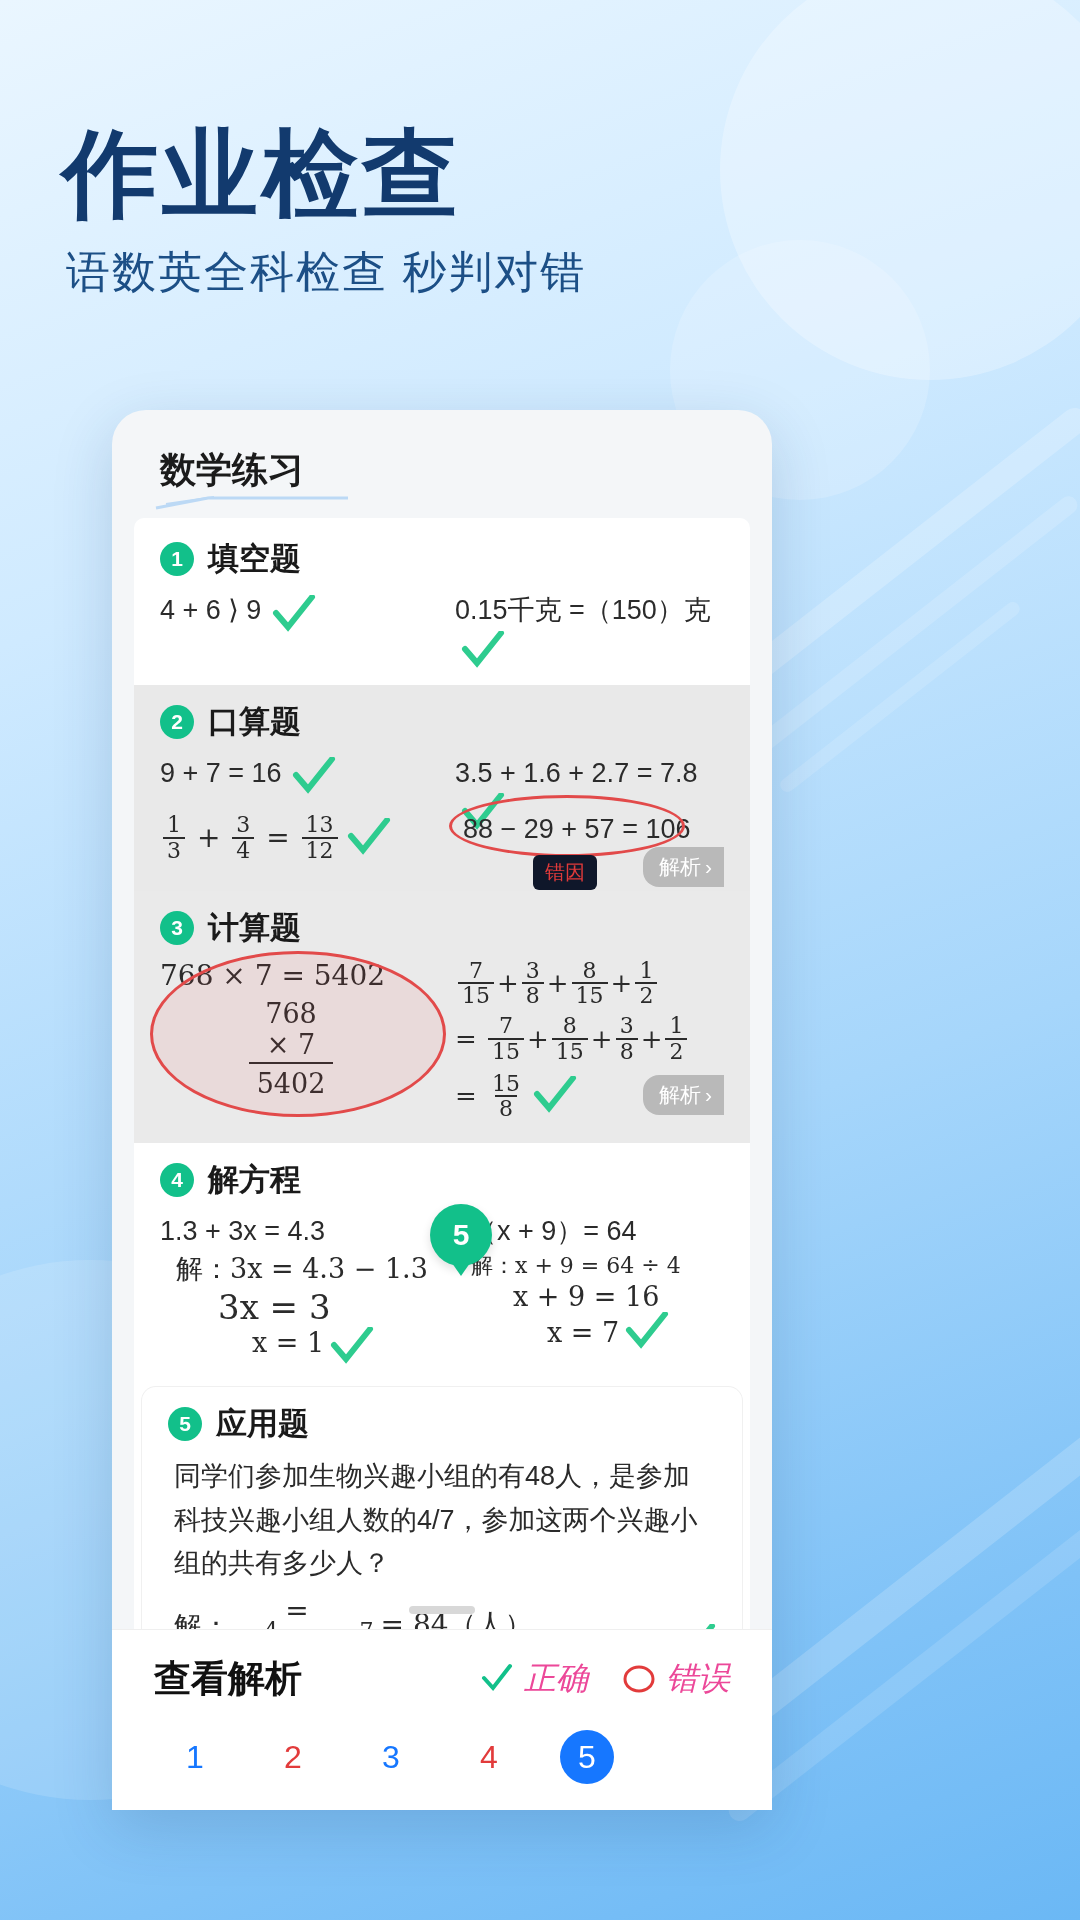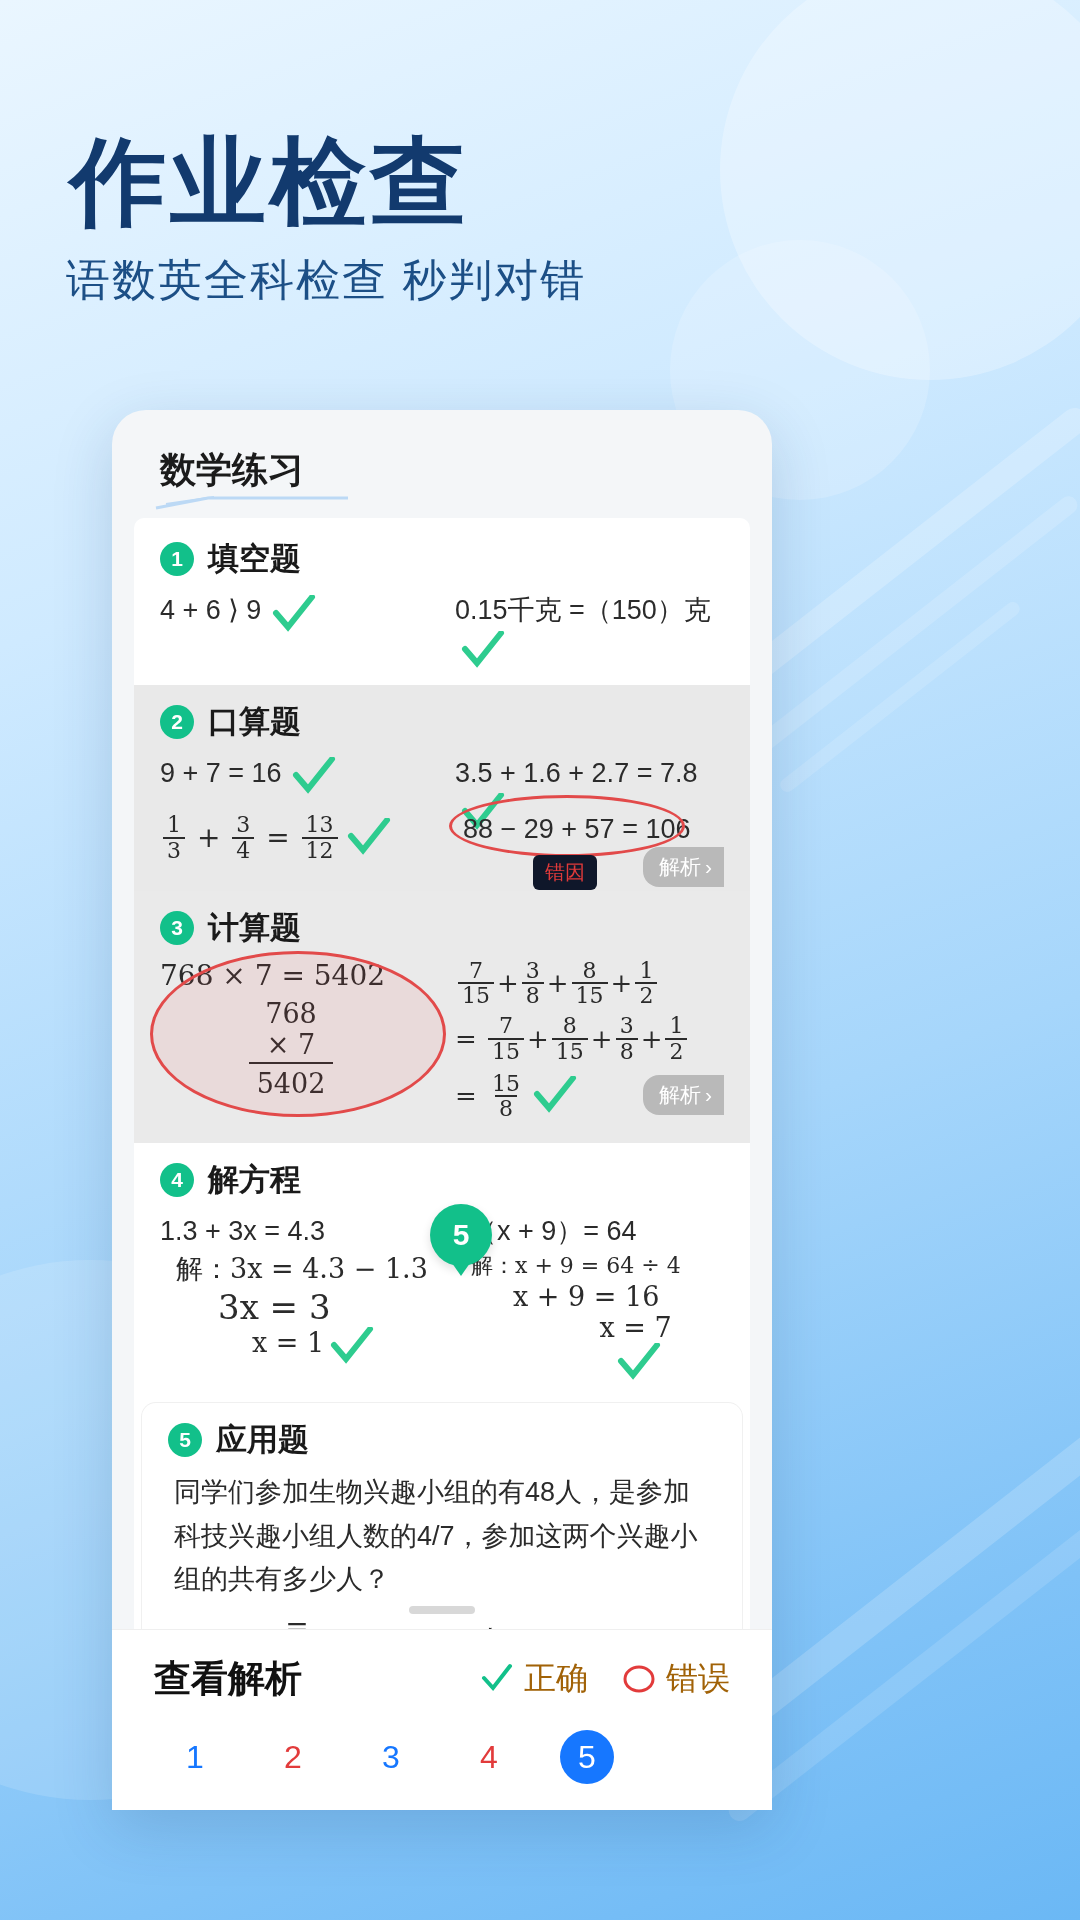--- a/index.html
+++ b/index.html
@@ -45,21 +45,21 @@
     left: 62px;
     top: 124px;
     z-index: 3;
   }
   .title {
     font-size: 96px;
     font-weight: 700;
     color: #123a6e;
     letter-spacing: 4px;
     line-height: 1.05;
-    margin: 8px;
+    margin: 0;
   }
   .subtitle {
     font-size: 44px;
     color: #1c4f86;
     margin: 18px 0 0 4px;
     letter-spacing: 2px;
     font-weight: 400;
   }
 
   .phone {
@@ -270,21 +270,22 @@
   .legend {
     display: flex;
     align-items: center;
     gap: 34px;
   }
   .legend-item {
     display: flex;
     align-items: center;
     gap: 10px;
     font-size: 32px;
-    color: #a16207;
+    color: #ec4899;
+    font-style: italic;
   }
   .legend-ico { width: 34px; height: 34px; }
   .pager {
     display: flex;
     align-items: center;
     gap: 44px;
     padding: 26px 0 0 56px;
   }
   .pg {
     font-size: 32px;
@@ -503,21 +504,21 @@
                 <svg width="44" height="40" viewBox="0 0 44 40">
                   <path d="M4 18 L16 32 L40 2" stroke="#2ecc8f" stroke-width="6" fill="none" stroke-linecap="round"></path>
                 </svg>
               </span>
           </div>
         </div>
         <div class="col">
           <div class="pq">4（x + 9）= 64</div>
           <div class="hw" style="font-size:22px; margin-left:16px;">解：x + 9 = 64 ÷ 4</div>
           <div class="hw" style="font-size:27px; margin-left:58px;">x + 9 = 16</div>
-          <div class="hw" style="font-size:27px; margin-left:92px; display:flex; align-items:center;flex-direction:column;">
+          <div class="hw" style="font-size:27px; margin-left:92px; display:flex; align-items:center;">
             <span>x = 7</span>
             <span class="check">
                 <svg width="44" height="40" viewBox="0 0 44 40">
                   <path d="M4 18 L16 32 L40 2" stroke="#2ecc8f" stroke-width="6" fill="none" stroke-linecap="round"></path>
                 </svg>
               </span>
           </div>
         </div>
       </div>
     </div>

